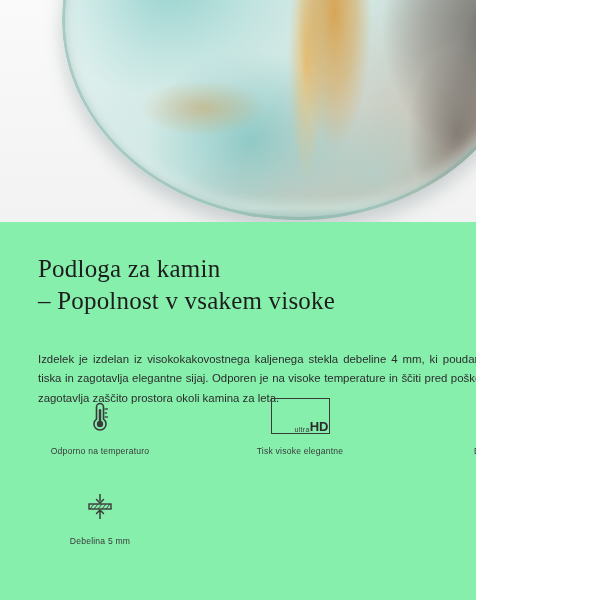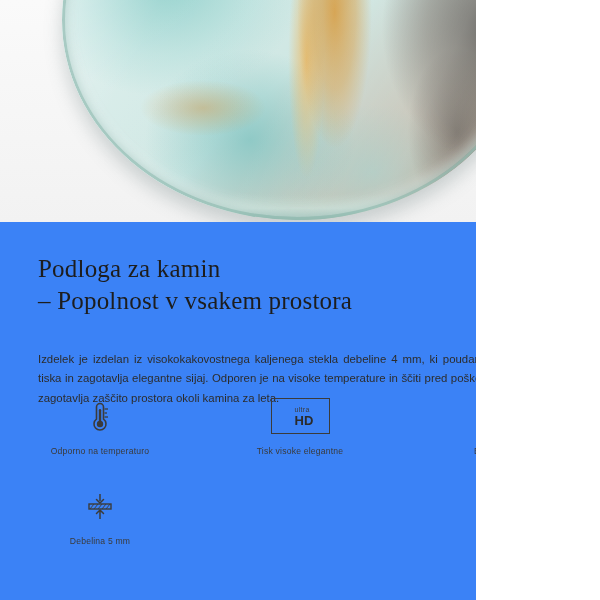--- a/index.html
+++ b/index.html
@@ -10,21 +10,21 @@
     width: 600px;
     height: 600px;
     background: #ffffff;
     font-family: "Liberation Sans", sans-serif;
     overflow: hidden;
   }
   .page {
     position: relative;
     width: 476px;
     height: 600px;
-    background: #3b82f6;
+    background: #86efac;
     overflow: hidden;
   }
 
   
   .hero {
     position: absolute;
     left: 0;
     top: 0;
     width: 600px;
     height: 222px;
@@ -142,22 +142,22 @@
     font-size: 8.6px;
     color: #3a3a3a;
     letter-spacing: 0.2px;
     text-align: right;
   }
   .hd-box {
     width: 34px;
     height: 34px;
     border: 1.6px solid #3b3b3b;
     display: flex;
-    flex-direction: column;
-    align-items: flex-start;
+    flex-direction: row;
+    align-items: flex-end;
     justify-content: center;
     line-height: 1;
     padding-left: 23px;
   }
   .hd-box .u { font-size: 7px; color: #3b3b3b; letter-spacing: 0.3px; }
   .hd-box .hd { font-size: 13px; font-weight: bold; color: #2b2b2b; margin-top: 1px; }
 </style>
 </head>
 <body>
 
@@ -170,21 +170,21 @@
       <div class="plate-sheen"></div>
       <div class="plate-edge-glow"></div>
       <div class="plate-rim"></div>
     </div>
 
   </div>
 
   <div class="content">
     <h1 class="headline">
       <span>Podloga za kamin</span>
-      <span class="l2">– Popolnost v vsakem prostora</span>
+      <span class="l2">– Popolnost v vsakem visoke</span>
     </h1>
     <p class="paragraph">Izdelek je izdelan iz visokokakovostnega kaljenega stekla debeline 4 mm, ki poudarja globino barv tiska in zagotavlja elegantne sijaj. Odporen je na visoke temperature in ščiti pred poškodbami, s čimer zagotavlja zaščito prostora okoli kamina za leta.</p>
   </div>
 
   <div class="feature-grid">
 
     <div class="feature">
       <div class="feature-icon">
         <svg width="40" height="40" viewBox="0 0 40 40">
           <path d="M20 7.5a3.5 3.5 0 0 0-3.5 3.5v12.2a6 6 0 1 0 7 0V11A3.5 3.5 0 0 0 20 7.5z" fill="none" stroke="#3b3b3b" stroke-width="1.6"></path>

